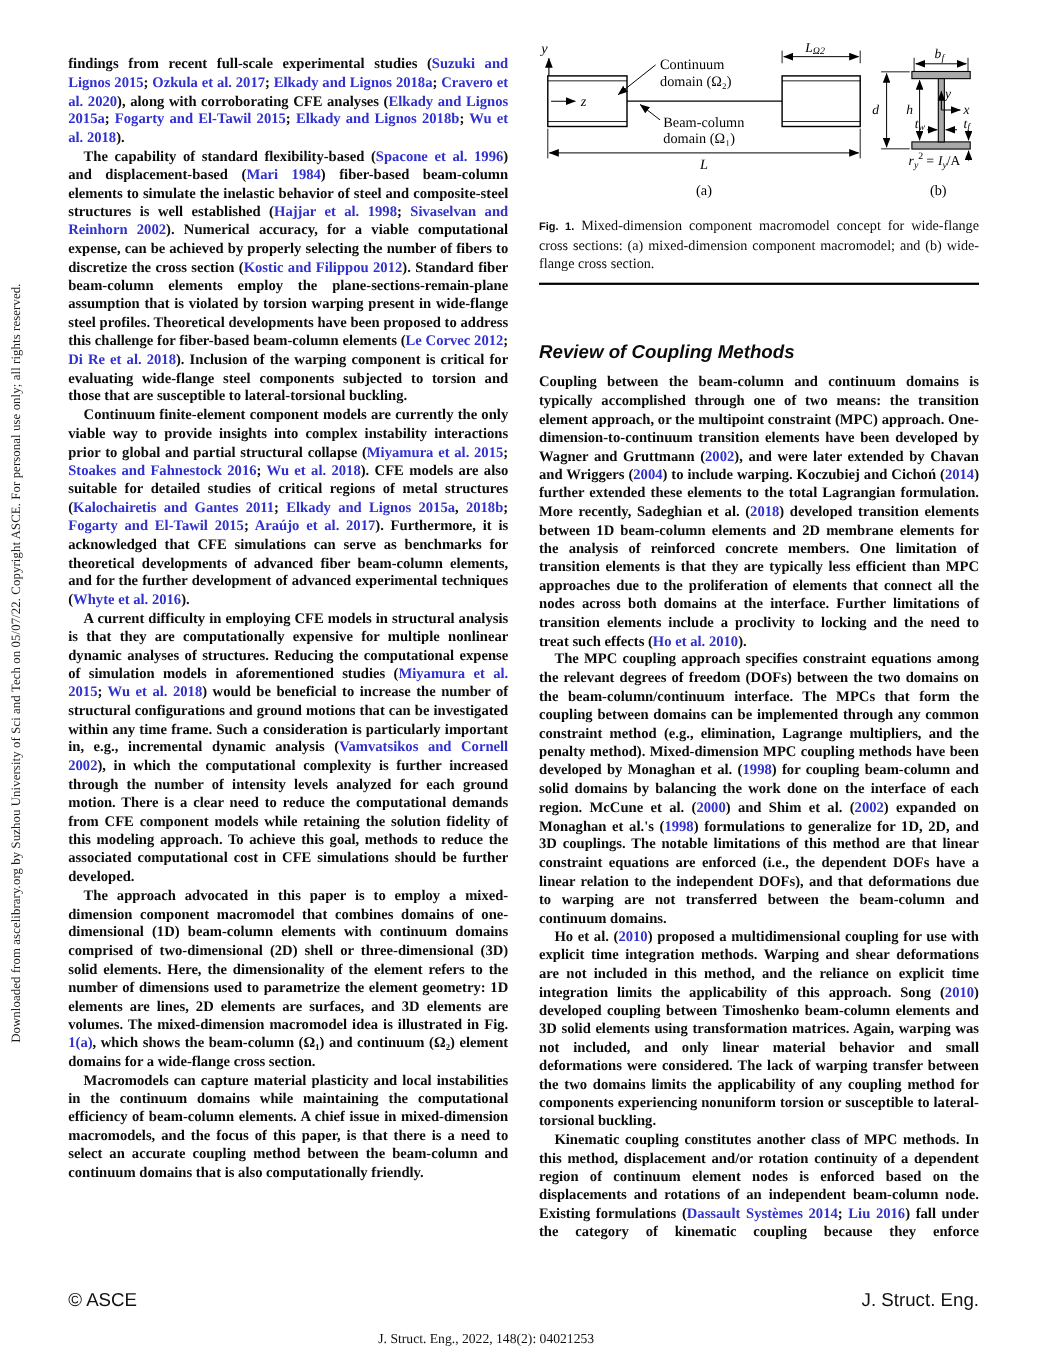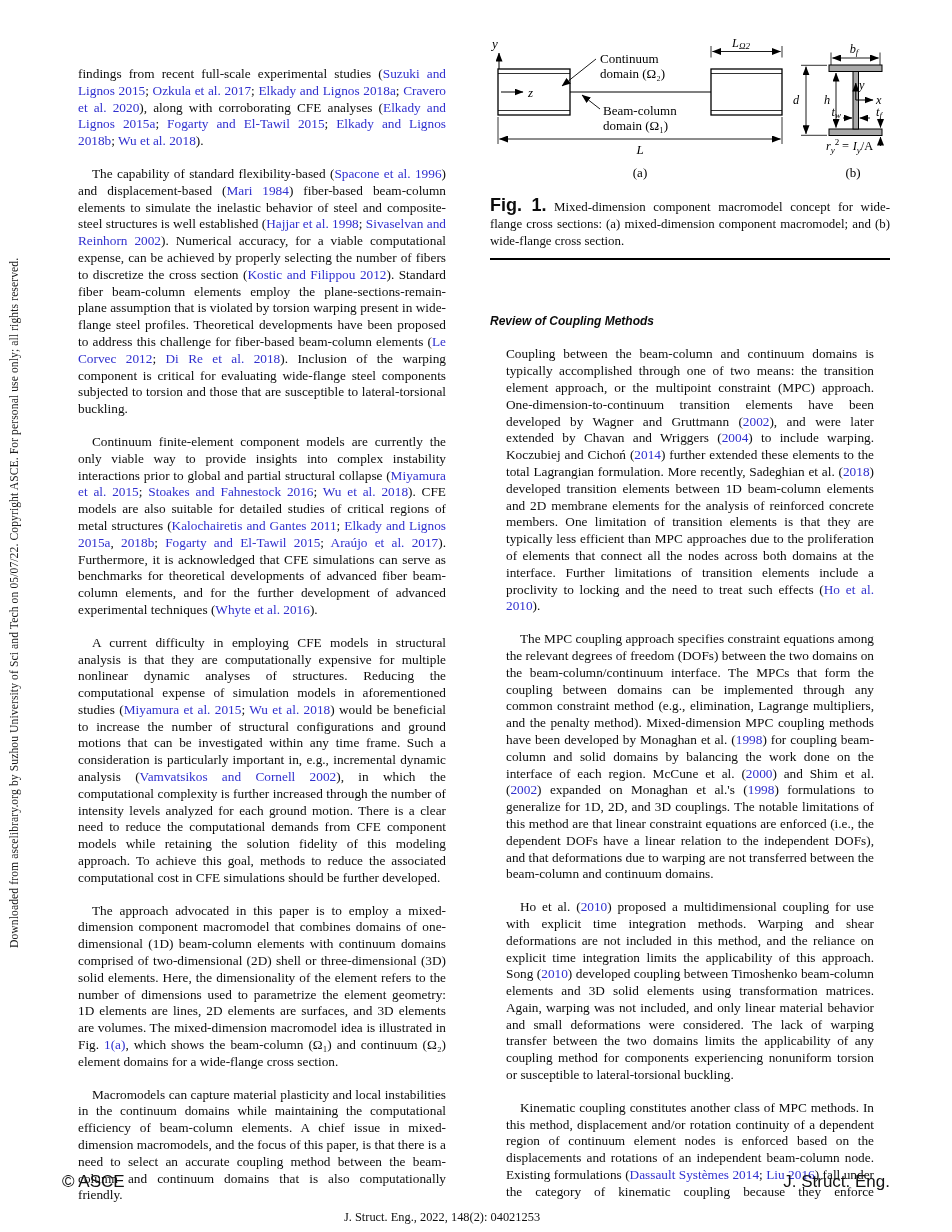--- a/index.html
+++ b/index.html
@@ -9,31 +9,31 @@
     -webkit-font-smoothing:antialiased;
   }
   .sidebar-note {
     position:absolute; left:8px; top:948px; width:700px;
     transform:rotate(-90deg); transform-origin:0 0;
     font-size:11.6px; letter-spacing:.1px; color:#1a1a1a; white-space:nowrap;
   }
   .col { position:absolute; width:400px; font-size:13.3px; line-height:16.8px; text-align:justify; }
   .col-left  { left:62px;  top:50px; }
   .col-right { left:490px; top:36px; }
-  p.para { margin:16px; }
+  p.para { margin:0;font-weight:bold; }
   p.indent { text-indent:14px; }
   p.cont { text-align-last:justify; }
   .ref { color:#3030cf; cursor:pointer; }
   .fig-block { width:430px; margin:0 0 2px 0; }
   .caption { width:400px; font-size:12.9px; line-height:17.2px; margin:6px 0 0 0; text-align:justify; }
-  .caption .cap-label { font-family:"Liberation Sans","DejaVu Sans",sans-serif; font-weight:bold; font-size:18px; }
+  .caption .cap-label { font-family:"Liberation Sans","DejaVu Sans",sans-serif; font-weight:bold; font-size:10px; }
   .rule { border:none; border-top:2.6px solid #000; margin:8px 0 0 0; width:400px; }
   .section-heading {
     font-family:"Liberation Sans","DejaVu Sans",sans-serif;
-    font-style:italic; font-weight:bold; font-size:12px;
+    font-style:italic; font-weight:bold; font-size:17px;
     margin:52px 0 10px 0; text-align:left; line-height:18px;
   }
   .footer { position:absolute; left:62px; top:1172px; width:828px; height:16px;
     font-family:"Liberation Sans","DejaVu Sans",sans-serif; font-size:17px; color:#111; }
   .footer .f-left   { position:absolute; left:0; top:0; }
   .footer .f-center { position:absolute; left:0; top:0; width:100%; text-align:center; }
   .footer .f-right  { position:absolute; right:0; top:0; }
   .bottom-line { position:absolute; left:0; top:1210px; width:884px; text-align:center;
     font-size:12.4px; color:#111; }
   

